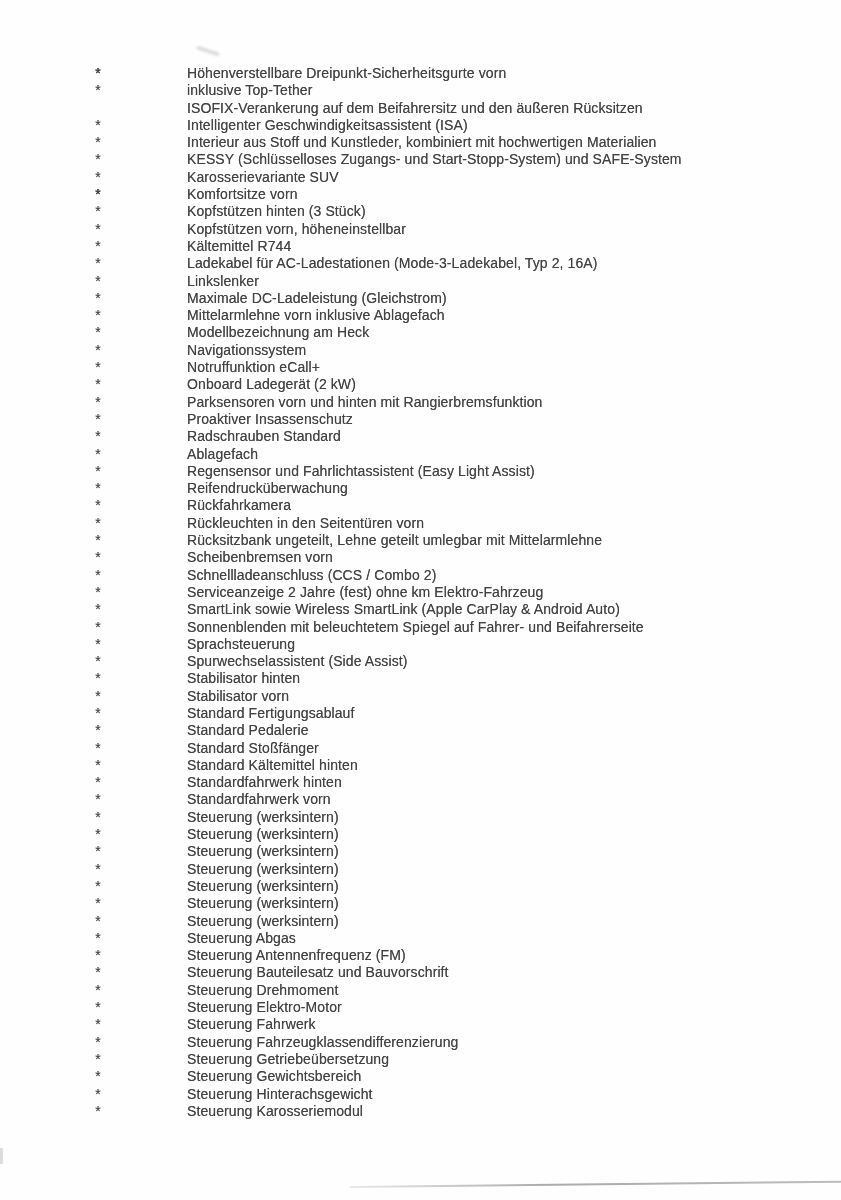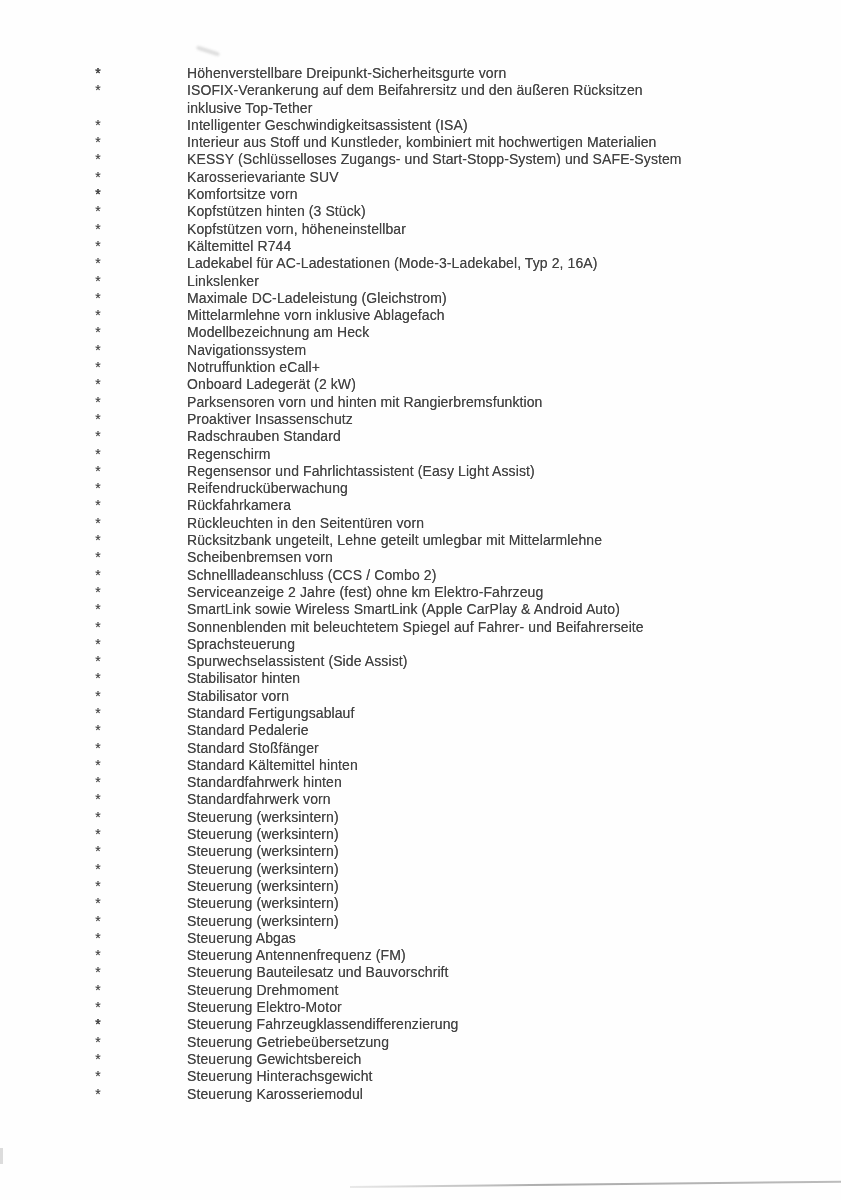--- a/index.html
+++ b/index.html
@@ -93,22 +93,22 @@
       </div>
       <div class="row">
         <span class="bullet">*</span>
         <div class="text">
           <div class="line">Höhenverstellbare Dreipunkt-Sicherheitsgurte vorn</div>
         </div>
       </div>
       <div class="row">
         <span class="bullet">*</span>
         <div class="text">
+          <div class="line">inklusive Top-Tether</div>
           <div class="line">ISOFIX-Verankerung auf dem Beifahrersitz und den äußeren Rücksitzen</div>
-          <div class="line">inklusive Top-Tether</div>
         </div>
       </div>
       <div class="row">
         <span class="bullet">*</span>
         <div class="text">
           <div class="line">Intelligenter Geschwindigkeitsassistent (ISA)</div>
         </div>
       </div>
       <div class="row">
         <span class="bullet">*</span>
@@ -217,21 +217,21 @@
       </div>
       <div class="row">
         <span class="bullet">*</span>
         <div class="text">
           <div class="line">Radschrauben Standard</div>
         </div>
       </div>
       <div class="row">
         <span class="bullet">*</span>
         <div class="text">
-          <div class="line">Regenschirm</div>
+          <div class="line">Ablagefach</div>
         </div>
       </div>
       <div class="row">
         <span class="bullet">*</span>
         <div class="text">
           <div class="line">Regensensor und Fahrlichtassistent (Easy Light Assist)</div>
         </div>
       </div>
       <div class="row">
         <span class="bullet">*</span>
@@ -414,20 +414,23 @@
         </div>
       </div>
       <div class="row">
         <span class="bullet">*</span>
         <div class="text">
           <div class="line">Steuerung Elektro-Motor</div>
         </div>
       </div>
       <div class="row">
         <span class="bullet">*</span>
+        <div class="text">
+          <div class="line">Steuerung Fahrwerk</div>
+        </div>
       </div>
       <div class="row">
         <span class="bullet">*</span>
         <div class="text">
           <div class="line">Steuerung Fahrzeugklassendifferenzierung</div>
         </div>
       </div>
       <div class="row">
         <span class="bullet">*</span>
         <div class="text">

